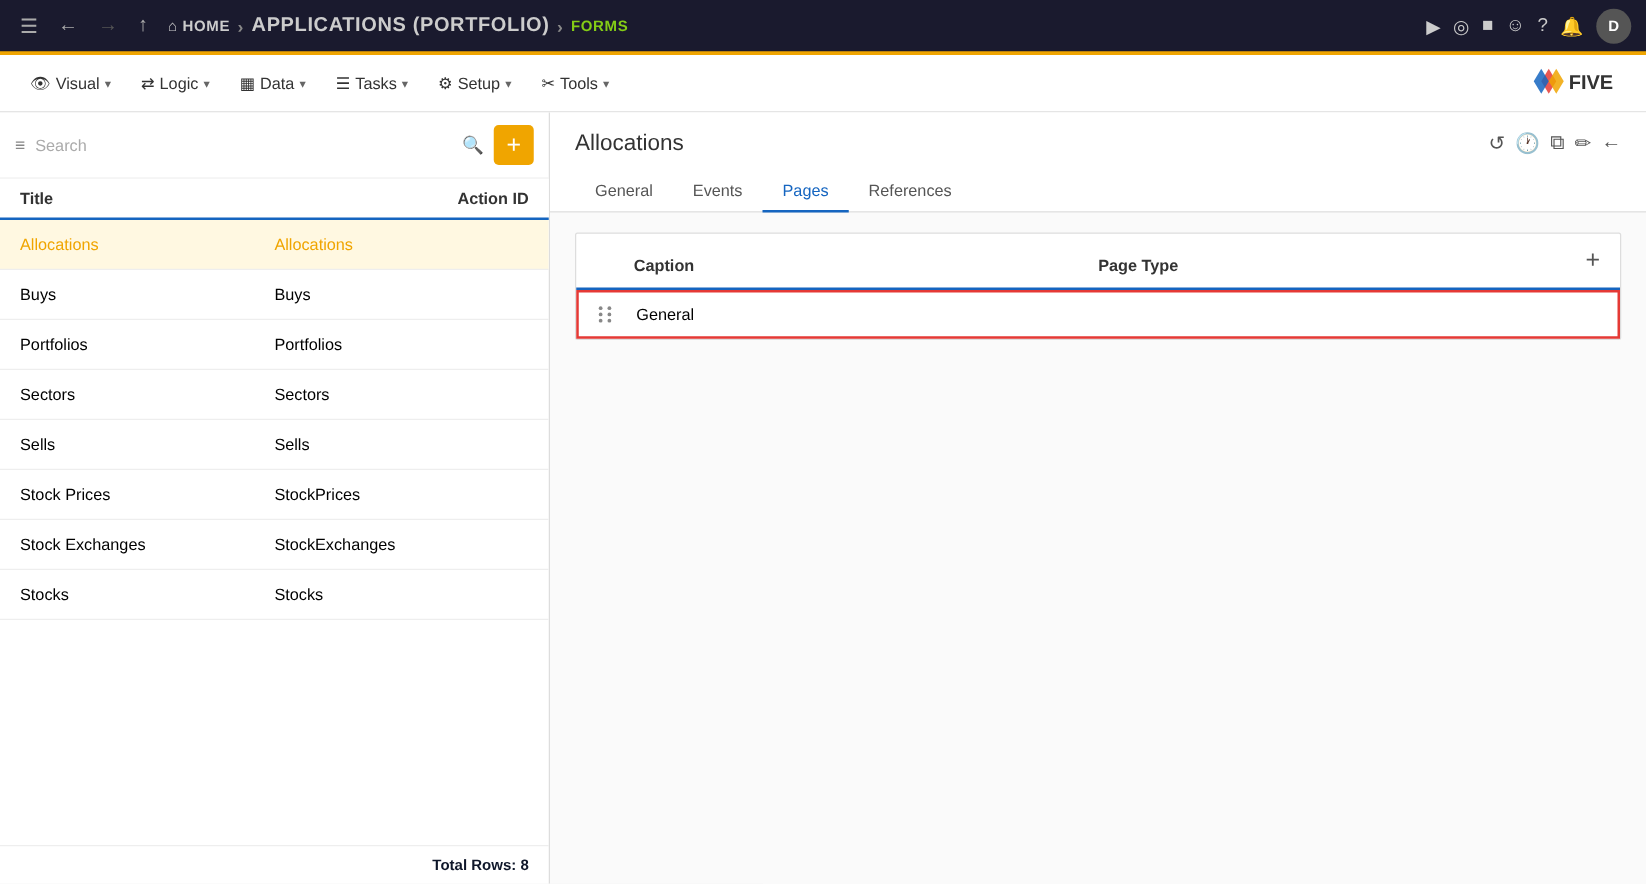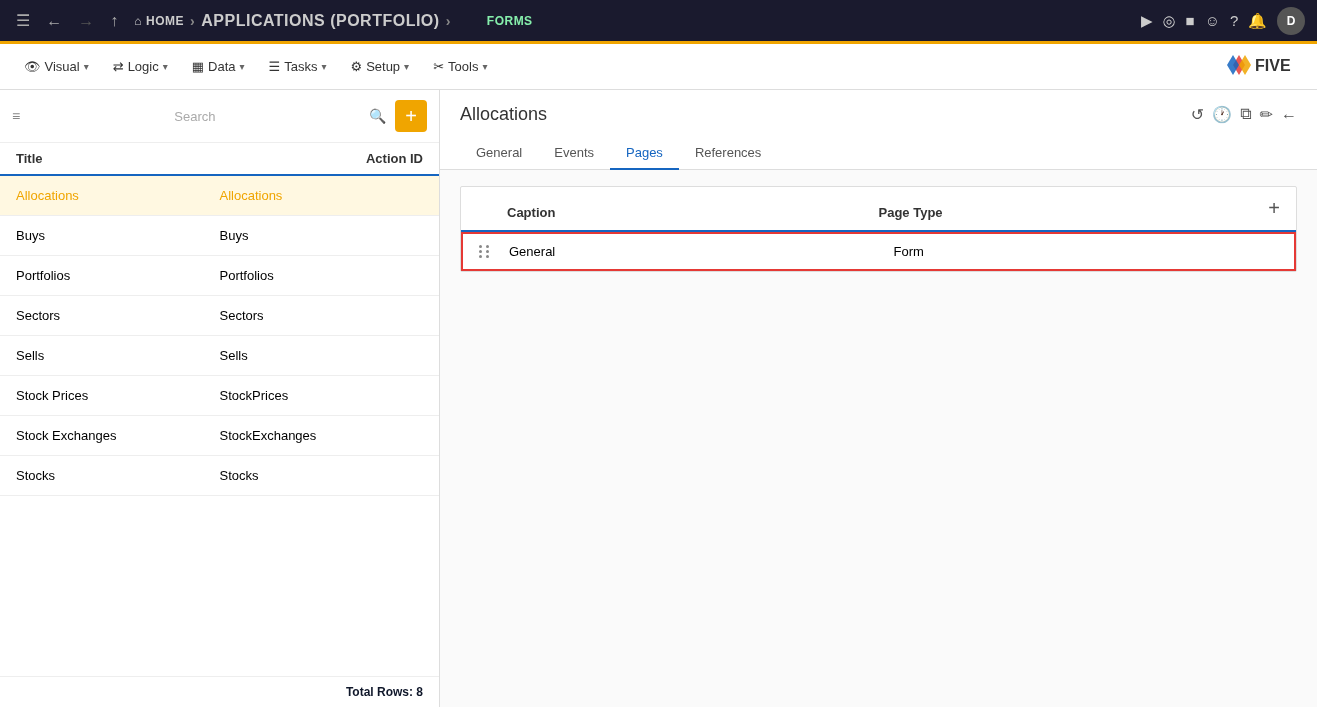--- a/index.html
+++ b/index.html
@@ -12,21 +12,21 @@
       display: flex;
       align-items: center;
       padding: 0 12px;
       gap: 8px;
       border-bottom: 3px solid #f0a500;
     }
     .top-nav-icon { color: #aaa; cursor: pointer; font-size: 16px; padding: 4px; }
     .nav-breadcrumb { display: flex; align-items: center; gap: 6px; margin-left: 4px; flex: 1; }
     .nav-breadcrumb span { color: #ccc; font-size: 12px; font-weight: 600; letter-spacing: 0.5px; }
     .nav-breadcrumb .sep { color: #888; font-size: 14px; }
-    .nav-breadcrumb .active { color: #86efac; margin-left: 30px; }
+    .nav-breadcrumb .active { color: #84cc16; }
     .top-nav-actions { display: flex; align-items: center; gap: 10px; }
     .top-nav-action-icon { color: #ccc; font-size: 15px; cursor: pointer; }
     .top-nav-avatar {
       width: 28px; height: 28px; border-radius: 50%; background: #555;
       display: flex; align-items: center; justify-content: center;
       color: #fff; font-size: 12px; font-weight: bold; cursor: pointer;
     }
     .home-icon { display: flex; align-items: center; gap: 4px; color: #ccc; font-size: 12px; }
 
     
@@ -63,21 +63,20 @@
       flex-direction: column;
     }
     .search-bar {
       display: flex; align-items: center; padding: 10px 12px; gap: 8px;
       border-bottom: 1px solid #eee;
     }
     .search-bar-icon { color: #888; font-size: 14px; }
     .search-input {
       flex: 1; border: none; outline: none; font-size: 13px; color: #333;
       background: transparent;
-      text-align: center;
     }
     .search-input::placeholder { color: #aaa; }
     .add-btn {
       width: 32px; height: 32px; background: #f0a500; border: none;
       border-radius: 4px; color: #fff; font-size: 20px; cursor: pointer;
       display: flex; align-items: center; justify-content: center;
     }
     .filter-icon { color: #888; font-size: 14px; }
 
     .list-header {
@@ -313,19 +312,18 @@
             <div class="drag-handle">
               <div class="drag-dot"></div>
                 <div class="drag-dot"></div>
               <div class="drag-dot"></div>
                 <div class="drag-dot"></div>
               <div class="drag-dot"></div>
                 <div class="drag-dot"></div>
             </div>
           </div>
           <div class="col-caption">General</div>
-          <div class="col-type">Form</div>
         </div>
       </div>
     </div>
   </div>
 
 </div>
 
 </body></html>

